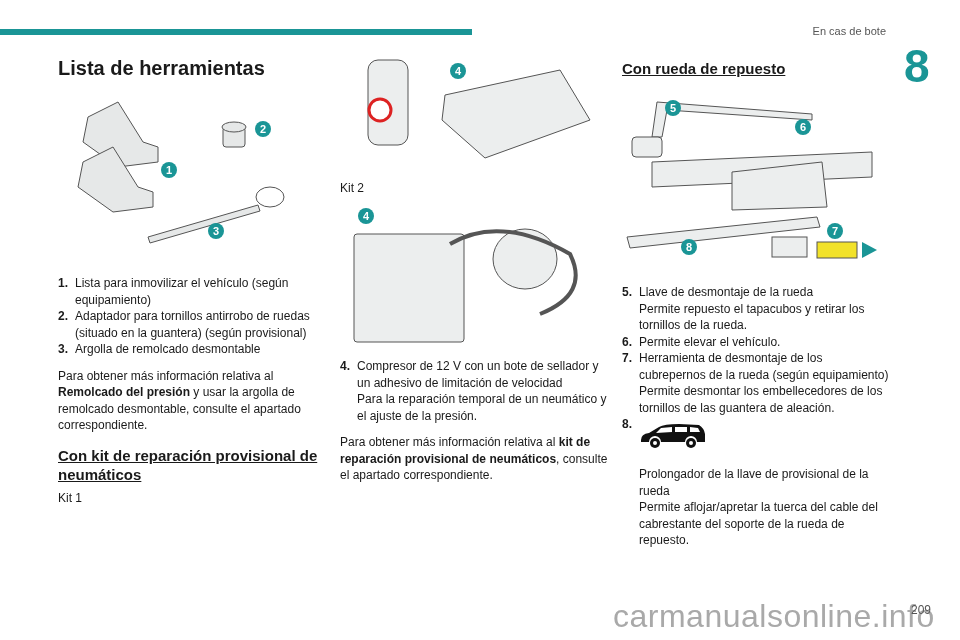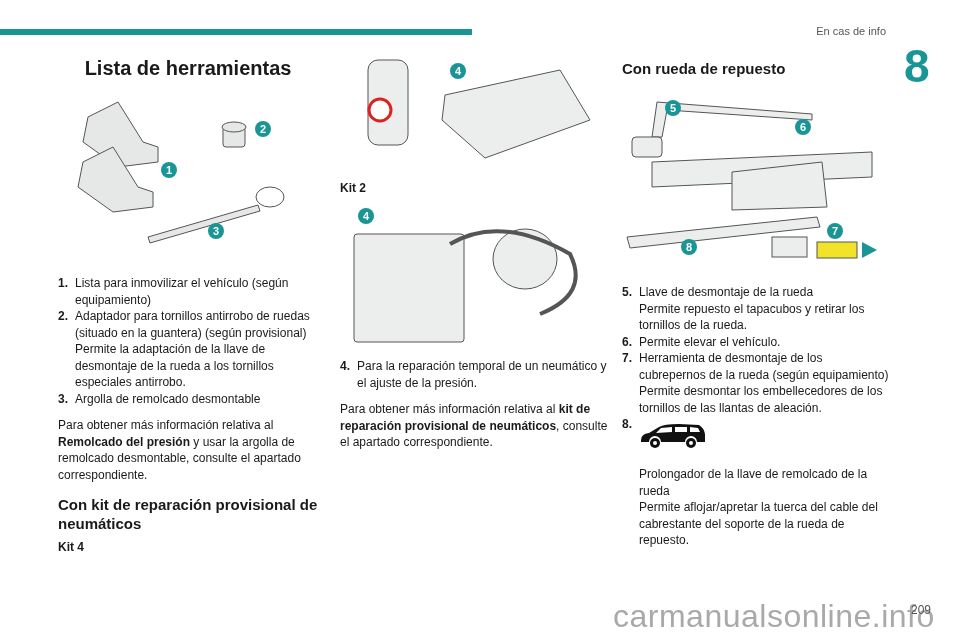--- a/index.html
+++ b/index.html
@@ -5,39 +5,39 @@
   html, body { margin:0; padding:0; }
   body { width:960px; height:640px; background:#ffffff; position:relative; overflow:hidden;
          font-family:"Liberation Sans", sans-serif; color:#1a1a1a; }
   .topbar { position:absolute; left:0; top:29px; width:472px; height:6px; background:#1a9596; }
   .section-name { position:absolute; right:74px; top:25px; font-size:11px; color:#555; }
   .chapter-num { position:absolute; left:904px; top:43px; font-size:46px; font-weight:bold; color:#1a9596; line-height:1; }
   .col { position:absolute; }
   .col1 { left:58px; top:55px; width:260px; }
   .col2 { left:340px; top:40px; width:270px; }
   .col3 { left:622px; top:55px; width:270px; }
-  h1 { font-size:20px; font-weight:bold; margin:0; line-height:26px;text-align:center; }
-  h2 { font-size:15px; font-weight:bold; margin:0; line-height:19px; }
-  h3 { font-size:12px; font-weight:bold; margin:0; line-height:16px; }
+  h1 { font-size:20px; font-weight:bold; margin:0; line-height:26px; }
+  h2 { font-size:15px; font-weight:bold; margin:0; line-height:19px;text-decoration:underline; }
+  h3 { font-size:12px; font-weight:normal; margin:0; line-height:16px; }
   .list { margin:0; padding:0; list-style:none; font-size:12px; line-height:16.5px; }
   .list li { position:relative; padding-left:17px; }
   .list .num { position:absolute; left:0; top:0; font-weight:bold; }
   p.body { font-size:12px; line-height:16.5px; margin:0; }
   b { font-weight:bold; }
   .illus { position:relative; }
   .badge { position:absolute; width:16px; height:16px; border-radius:50%; background:#1a9596; color:#fff;
            font-size:11px; font-weight:bold; text-align:center; line-height:16px; }
   .watermark { position:absolute; left:613px; top:598px; font-size:32px; color:#a9a9a9; letter-spacing:0.5px; }
   .page-num { position:absolute; left:911px; top:603px; font-size:12px; color:#555; }
 </style>
 </head>
 <body>
 
 <div class="topbar"></div>
-<div class="section-name">En cas de info</div>
+<div class="section-name">En cas de bote</div>
 <div class="chapter-num">8</div>
 
 <div class="col col1">
   <h1>Lista de herramientas</h1>
   <div class="illus" style="width:240px;height:160px;margin-top:6px;">
     <svg width="240" height="160" viewBox="0 0 240 160">
       <g fill="#e6e8e8" stroke="#555" stroke-width="1">
         <path d="M30 30 L60 15 L85 55 L100 60 L100 75 L60 80 L25 55 Z"></path>
         <path d="M25 75 L55 60 L80 100 L95 105 L95 120 L55 125 L20 100 Z"></path>
         <rect x="165" y="40" width="22" height="20" rx="3"></rect>
@@ -51,32 +51,31 @@
     <span class="badge" style="left:150px;top:136px;">3</span>
   </div>
   <ul class="list" style="margin-top:28px;">
     <li>
         <span class="num">1.</span>
         <div>Lista para inmovilizar el vehículo (según equipamiento)</div>
       </li>
     <li>
         <span class="num">2.</span>
         <div>Adaptador para tornillos antirrobo de ruedas (situado en la guantera) (según provisional)</div>
-        <div>Permite la adaptación de la llave de desmontaje de la rueda a los tornillos especiales antirrobo.</div>
       </li>
     <li>
         <span class="num">3.</span>
         <div>Argolla de remolcado desmontable</div>
       </li>
   </ul>
   <p class="body" style="margin-top:10px;">
     <span>Para obtener más información relativa al </span><b>Remolcado del presión</b><span> y usar la argolla de remolcado desmontable, consulte el apartado correspondiente.</span>
   </p>
   <h2 style="margin-top:12px;">Con kit de reparación provisional de neumáticos</h2>
-  <h3 style="margin-top:6px;">Kit 4</h3>
+  <h3 style="margin-top:6px;">Kit 1</h3>
 </div>
 
 <div class="col col2">
   <div class="illus" style="width:260px;height:130px;">
     <svg width="260" height="130" viewBox="0 0 260 130">
       <g fill="#eceeee" stroke="#555" stroke-width="1">
         <rect x="28" y="20" width="40" height="85" rx="10"></rect>
         <circle cx="40" cy="70" r="11" fill="#fff" stroke="#d22" stroke-width="3"></circle>
         <path d="M105 55 L220 30 L250 80 L145 118 L102 80 Z"></path>
       </g>
@@ -90,20 +89,21 @@
         <rect x="14" y="30" width="110" height="108" rx="3"></rect>
         <ellipse cx="185" cy="55" rx="32" ry="30"></ellipse>
         <path d="M110 40 Q160 10 230 50 Q250 90 200 110" fill="none" stroke-width="4"></path>
       </g>
     </svg>
     <span class="badge" style="left:18px;top:4px;">4</span>
   </div>
   <ul class="list" style="margin-top:14px;">
     <li>
         <span class="num">4.</span>
+        <div>Compresor de 12 V con un bote de sellador y un adhesivo de limitación de velocidad</div>
         <div>Para la reparación temporal de un neumático y el ajuste de la presión.</div>
       </li>
   </ul>
   <p class="body" style="margin-top:10px;">
     <span>Para obtener más información relativa al </span><b>kit de reparación provisional de neumáticos</b><span>, consulte el apartado correspondiente.</span>
   </p>
 </div>
 
 <div class="col col3">
   <h2 style="margin-top:4px;">Con rueda de repuesto</h2>
@@ -131,34 +131,34 @@
         <div>Llave de desmontaje de la rueda</div>
         <div>Permite repuesto el tapacubos y retirar los tornillos de la rueda.</div>
       </li>
     <li>
         <span class="num">6.</span>
         <div>Permite elevar el vehículo.</div>
       </li>
     <li>
         <span class="num">7.</span>
         <div>Herramienta de desmontaje de los cubrepernos de la rueda (según equipamiento)</div>
-        <div>Permite desmontar los embellecedores de los tornillos de las llantas de aleación.</div>
+        <div>Permite desmontar los embellecedores de los tornillos de las guantera de aleación.</div>
       </li>
     <li>
         <span class="num">8.</span>
       <div style="height:36px;padding-top:6px;">
         <svg width="68" height="28" viewBox="0 0 68 28">
           <path d="M2 18 Q2 12 10 11 L20 5 Q25 2 40 2 L60 3 Q65 6 66 12 L66 20 L58 20 A6 6 0 0 0 46 20 L22 20 A6 6 0 0 0 10 20 L2 20 Z" fill="#111"></path>
           <circle cx="16" cy="21" r="5" fill="#111"></circle>
             <circle cx="16" cy="21" r="2" fill="#fff"></circle>
           <circle cx="52" cy="21" r="5" fill="#111"></circle>
             <circle cx="52" cy="21" r="2" fill="#fff"></circle>
           <path d="M22 6 L33 5 L33 10 L17 11 Z M36 5 L48 5 L48 10 L36 10 Z M51 5 L59 6 L61 10 L51 10 Z" fill="#fff"></path>
         </svg>
       </div>
-      <div style="margin-top:8px;">Prolongador de la llave de remolcado de la rueda</div>
+      <div style="margin-top:8px;">Prolongador de la llave de provisional de la rueda</div>
         <div>Permite aflojar/apretar la tuerca del cable del cabrestante del soporte de la rueda de repuesto.</div>
     </li>
   </ul>
 </div>
 
 <div class="watermark">carmanualsonline.info</div>
 <div class="page-num">209</div>
 
 </body></html>

